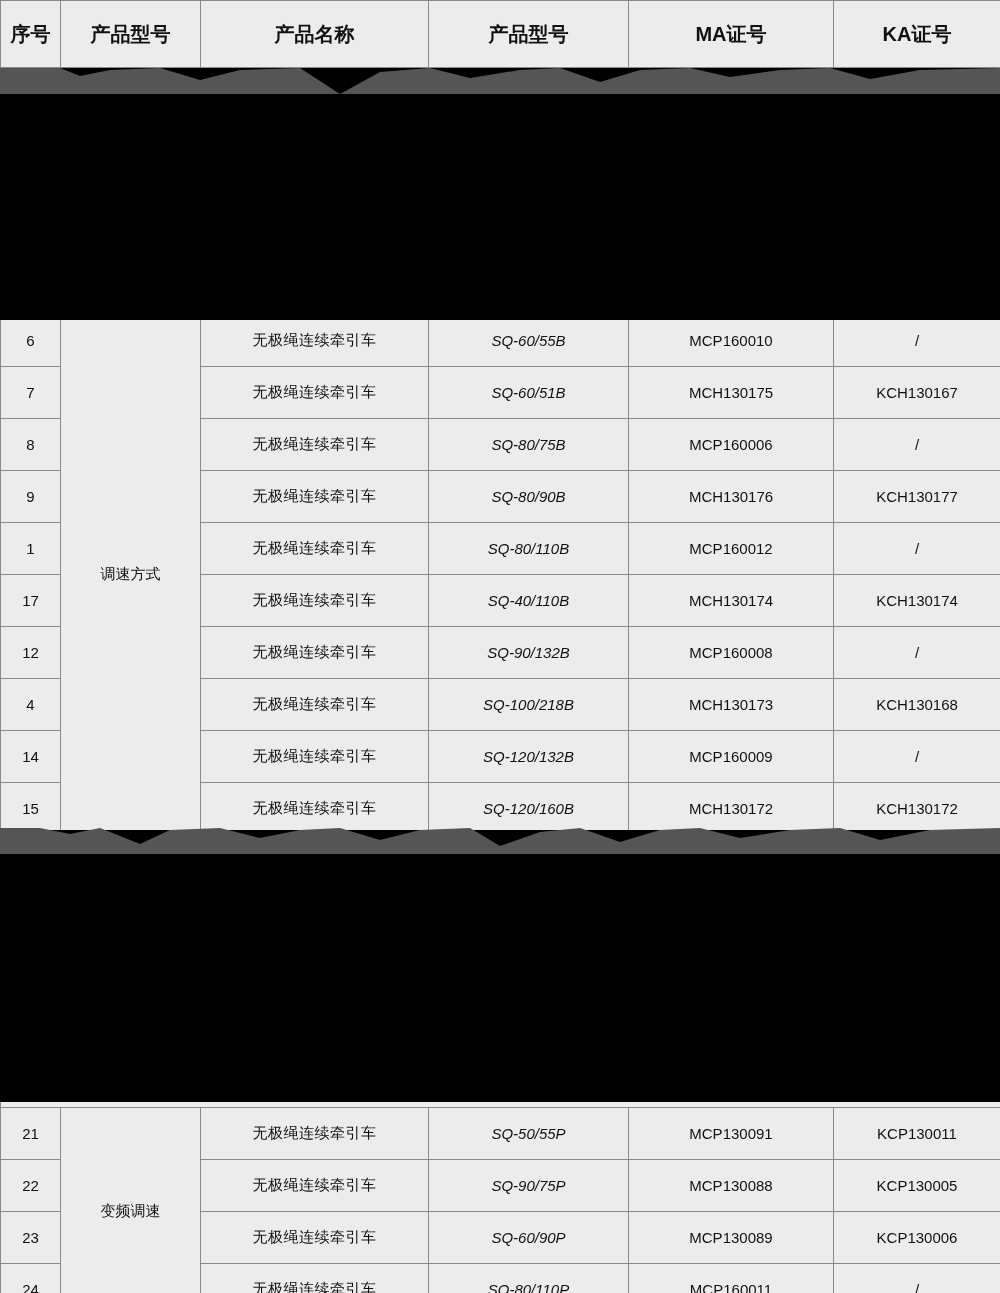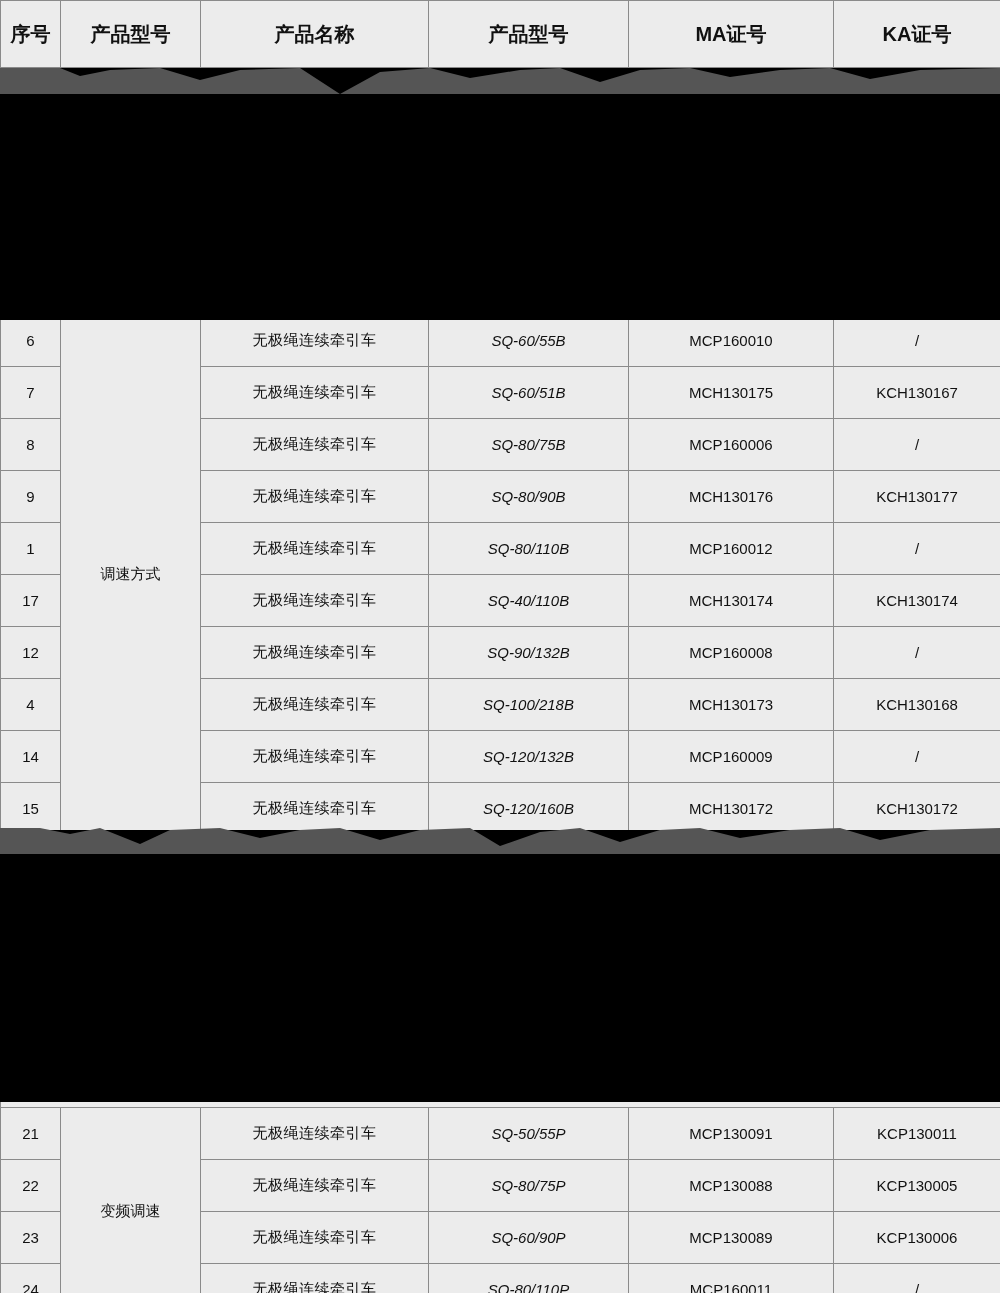--- a/index.html
+++ b/index.html
@@ -187,21 +187,21 @@
         <td class="cell-idx">21</td>
         <td class="cell-mode" rowspan="4">变频调速</td>
         <td class="cell-name">无极绳连续牵引车</td>
         <td class="cell-model">SQ-50/55P</td>
         <td class="cell-cert">MCP130091</td>
         <td class="cell-cert">KCP130011</td>
       </tr>
       <tr>
         <td class="cell-idx">22</td>
         <td class="cell-name">无极绳连续牵引车</td>
-        <td class="cell-model">SQ-80/75P</td>
+        <td class="cell-model">SQ-90/75P</td>
         <td class="cell-cert">MCP130088</td>
         <td class="cell-cert">KCP130005</td>
       </tr>
       <tr>
         <td class="cell-idx">23</td>
         <td class="cell-name">无极绳连续牵引车</td>
         <td class="cell-model">SQ-60/90P</td>
         <td class="cell-cert">MCP130089</td>
         <td class="cell-cert">KCP130006</td>
       </tr>

